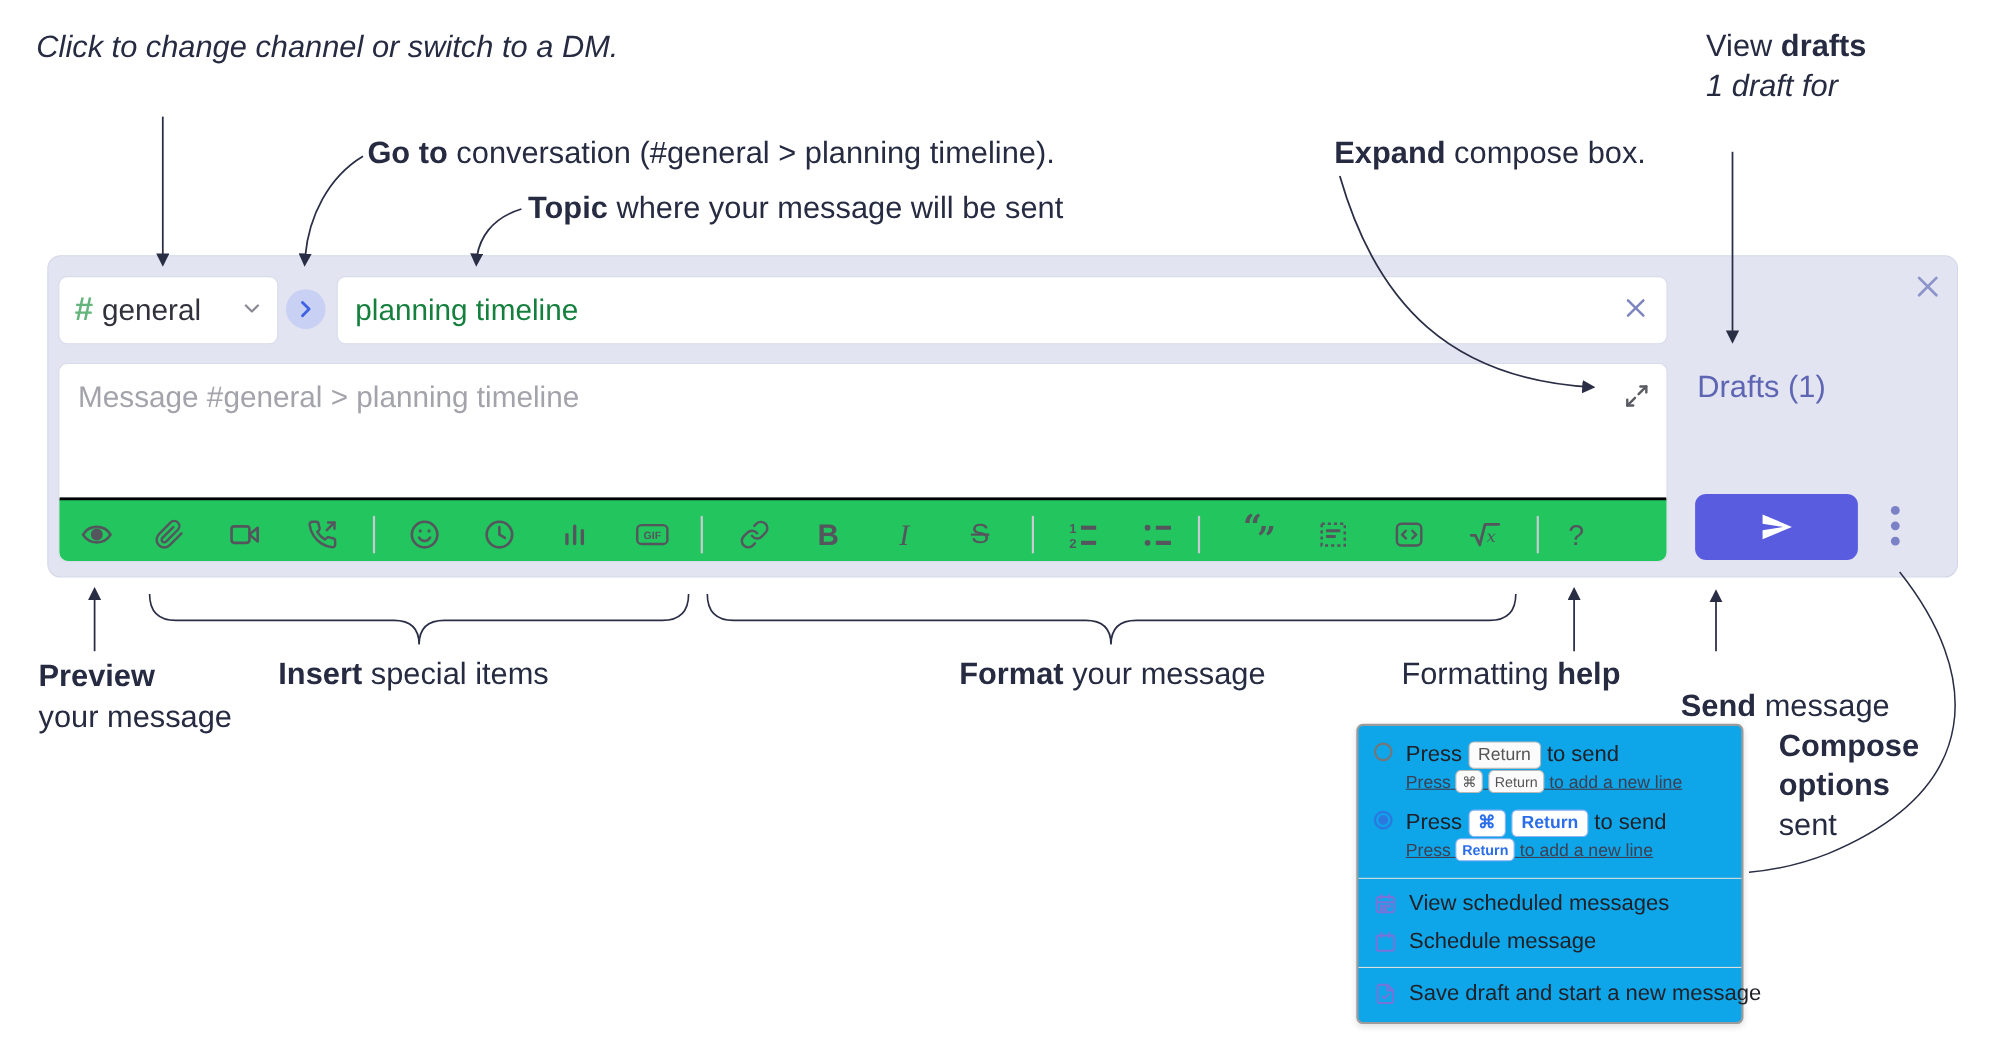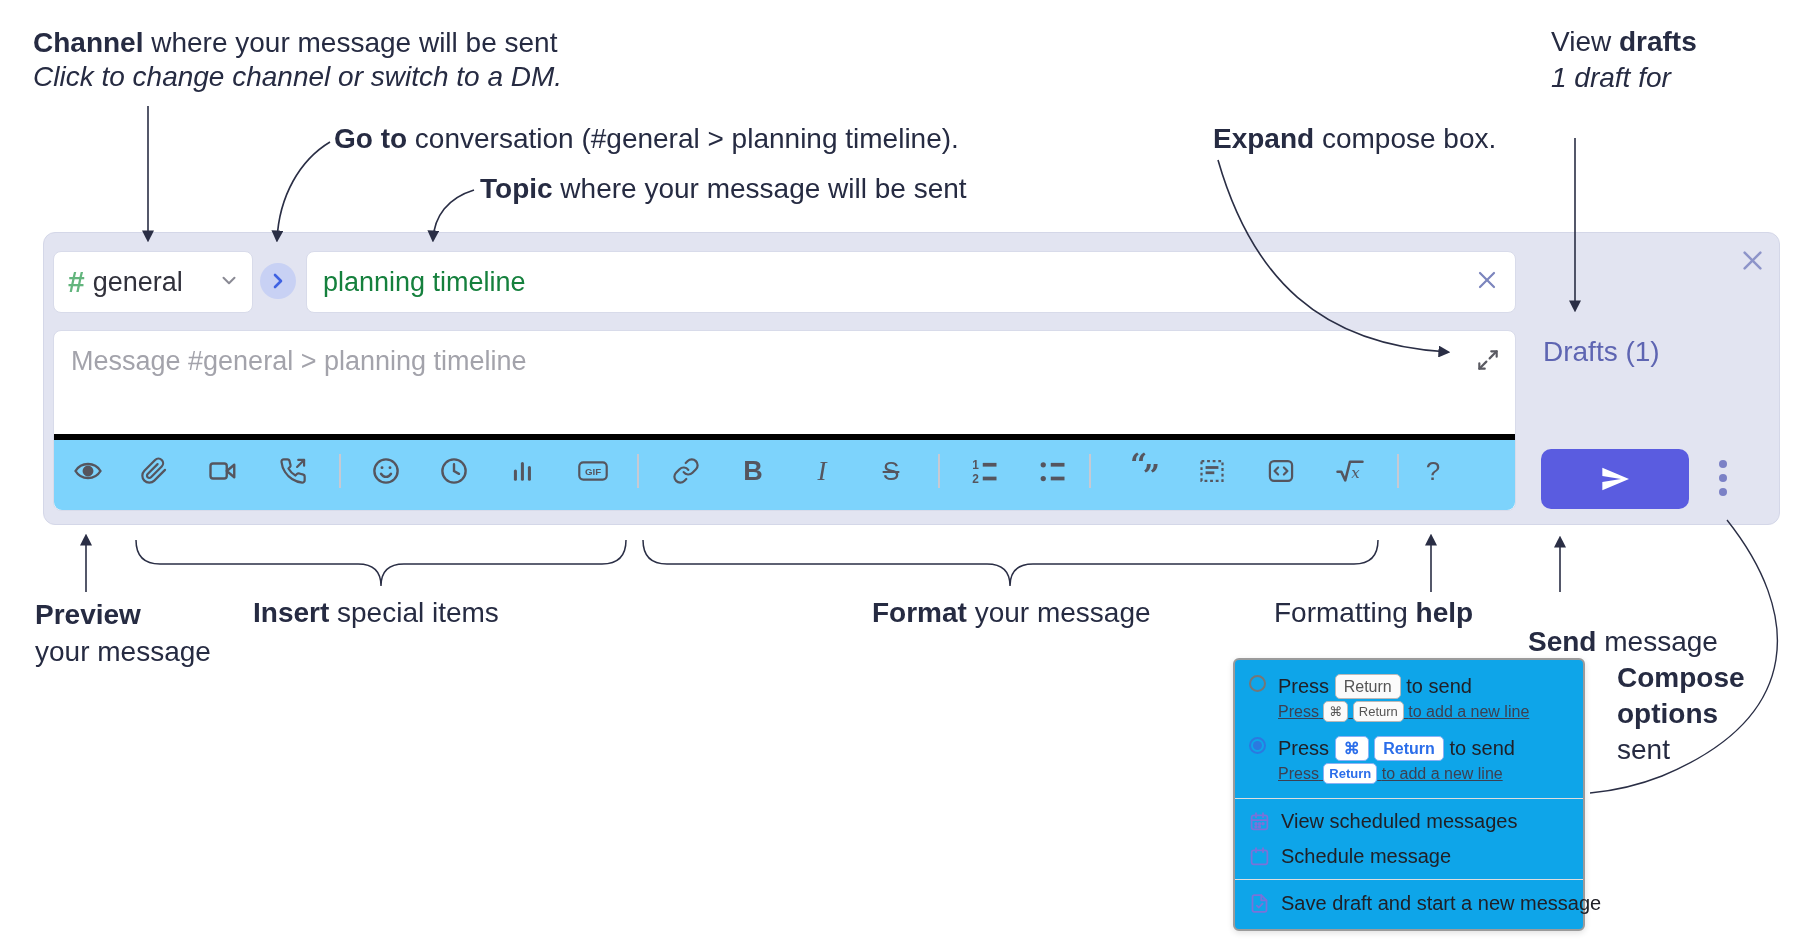--- a/index.html
+++ b/index.html
@@ -20,22 +20,22 @@
   .chev{margin-left:auto;}
   .goto-circle{left:216px;top:30px;width:36px;height:36px;border-radius:50%;background:#c8d1f4;
                display:flex;align-items:center;justify-content:center;}
   .topic-box{left:262px;top:18px;width:1210px;height:62px;display:flex;align-items:center;padding:0 16px;}
   .topic-text{font-size:27px;color:#15803d;}
   .topic-clear{margin-left:auto;cursor:pointer;}
   .close-x{left:1693px;top:12px;width:30px;height:30px;display:flex;align-items:center;justify-content:center;}
   .message-box{left:9px;top:97px;width:1463px;height:181px;border-radius:8px;}
   .placeholder{position:absolute;left:17px;top:15px;font-size:27px;color:#a3a3ab;}
   .expand-ic{position:absolute;right:14px;top:16px;}
-  .toolbar{position:absolute;left:0;bottom:0;width:100%;height:76px;background:#7dd3fc;
-           border-top:6px solid #000000;border-radius:0 0 8px 8px;box-sizing:border-box;}
+  .toolbar{position:absolute;left:0;bottom:0;width:100%;height:58px;background:#22c55e;
+           border-top:3px solid #000000;border-radius:0 0 8px 8px;box-sizing:border-box;}
   .tool{position:absolute;top:15px;width:32px;height:32px;display:flex;align-items:center;justify-content:center;color:#55555e;}
   .tdiv{position:absolute;top:14px;width:2px;height:34px;background:#c8c9d2;}
   .tb-b{font-weight:800;font-size:27px;font-family:"Liberation Sans",sans-serif;}
   .tb-i{font-style:italic;font-size:27px;font-family:"Liberation Serif",serif;}
   .tb-s{font-size:25px;text-decoration:line-through;font-family:"Liberation Sans",sans-serif;}
   .tb-q{font-size:26px;font-family:"DejaVu Serif",serif;}
   .drafts-link{left:1499px;top:103px;font-size:28px;color:#5e65b2;cursor:pointer;}
   .send-btn{left:1497px;top:216px;width:148px;height:60px;border-radius:10px;background:#5a5ce0;
             display:flex;align-items:center;justify-content:center;cursor:pointer;}
   .ellipsis{left:1669px;top:227px;display:flex;flex-direction:column;gap:6px;align-items:center;width:20px;cursor:pointer;}
@@ -57,21 +57,20 @@
   .pdiv{border-top:1.5px solid #dedede;}
   .pitem{display:flex;align-items:center;gap:11px;padding:6px 14px;white-space:nowrap;cursor:pointer;}
   .pitem svg{flex:0 0 auto;}
   
   #overlay{position:absolute;left:0;top:0;pointer-events:none;z-index:50;}
 </style>
 </head>
 <body>
 
 <div class="abs ann" style="left:33px;top:26px;">
-  <div><b>Channel</b><span> where your message will be sent</span></div>
   <div class="it">Click to change channel or switch to a DM.</div>
 </div>
 
 <div class="abs ann" style="left:334px;top:122px;">
   <b>Go to</b><span> conversation (#general &gt; planning timeline).</span>
 </div>
 
 <div class="abs ann" style="left:480px;top:172px;">
   <b>Topic</b><span> where your message will be sent</span>
 </div>

